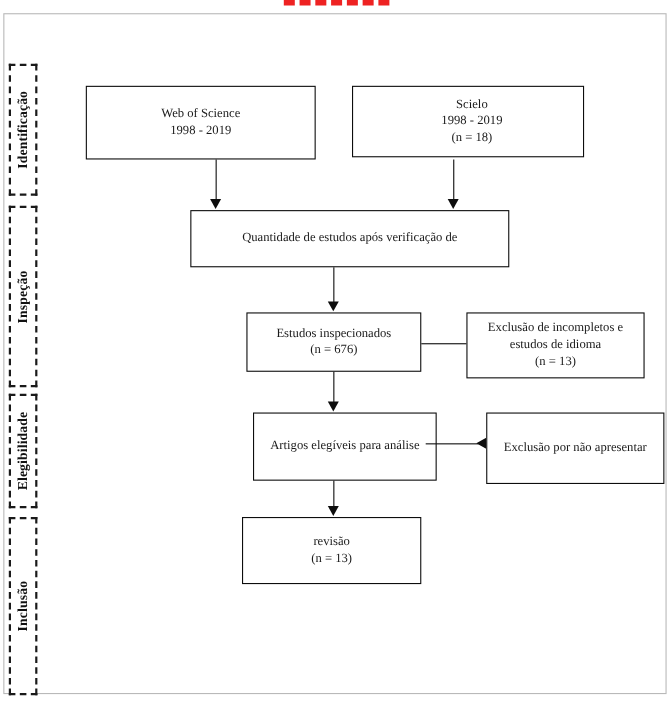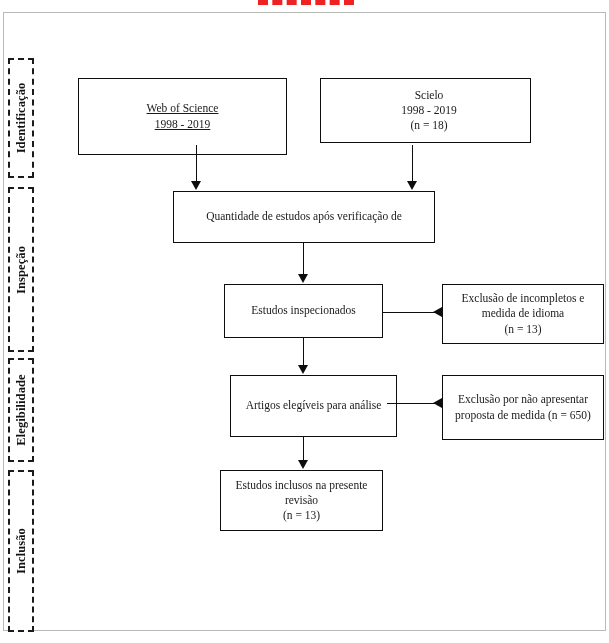--- a/index.html
+++ b/index.html
@@ -121,90 +121,89 @@
   <div class="stage" style="top:187px;height:165px;">
     <span class="stage-label">Inspeção</span>
   </div>
   <div class="stage" style="top:358px;height:104px;">
     <span class="stage-label">Elegibilidade</span>
   </div>
   <div class="stage" style="top:470px;height:162px;">
     <span class="stage-label">Inclusão</span>
   </div>
 
-  <div class="box" style="left:78px;top:78px;width:209px;height:77px;text-decoration:underline;">
+  <div class="box" style="left:78px;top:78px;width:209px;height:67px;">
     <div class="lines">
       <span>Web of Science</span>
       <span>1998 - 2019</span>
     </div>
   </div>
 
   <div class="box" style="left:320px;top:78px;width:211px;height:65px;padding-left:12px;">
     <div class="lines">
       <span>Scielo</span>
       <span>1998 - 2019</span>
       <span>(n = 18)</span>
     </div>
   </div>
 
   <div class="vline" style="left:196px;top:145px;height:37px;"></div>
   <div class="arrow-down" style="left:191px;top:181px;"></div>
 
   <div class="vline" style="left:412px;top:145px;height:37px;"></div>
   <div class="arrow-down" style="left:407px;top:181px;"></div>
 
-  <div class="box" style="left:173px;top:191px;width:262px;height:52px;font-family:Liberation Serif, serif;">
+  <div class="box" style="left:173px;top:191px;width:290px;height:52px;font-family:Liberation Serif, serif;">
     <div class="lines">
       <span>Quantidade de estudos após verificação de</span>
     </div>
   </div>
 
   <div class="vline" style="left:303px;top:243px;height:32px;"></div>
   <div class="arrow-down" style="left:298px;top:274px;"></div>
 
   <div class="box" style="left:224px;top:284px;width:159px;height:54px;align-items:center;">
     <div class="lines">
       <span>Estudos inspecionados</span>
+      <span>(n = 676)</span>
     </div>
   </div>
 
   <div class="hline" style="left:383px;top:312px;width:52px;"></div>
   <div class="arrow-left" style="left:433px;top:307px;"></div>
 
-  <div class="box" style="left:442px;top:284px;width:162px;height:60px;">
+  <div class="box" style="left:424px;top:284px;width:162px;height:60px;">
     <div class="lines">
       <span>Exclusão de incompletos e</span>
-      <span>medida de idioma</span>
+      <span>estudos de idioma</span>
       <span>(n = 13)</span>
     </div>
   </div>
 
   <div class="vline" style="left:303px;top:338px;height:28px;"></div>
   <div class="arrow-down" style="left:298px;top:365px;"></div>
 
   <div class="box" style="left:220px;top:375px;width:167px;height:62px;margin-left:10px;">
     <div class="lines">
       <span>Artigos elegíveis para análise</span>
     </div>
   </div>
 
   <div class="hline" style="left:387px;top:403px;width:48px;"></div>
   <div class="arrow-left" style="left:433px;top:398px;"></div>
 
   <div class="box" style="left:442px;top:375px;width:162px;height:65px;">
     <div class="lines">
       <span>Exclusão por não apresentar</span>
-      <span>proposta de medida (n = 650)</span>
     </div>
   </div>
 
   <div class="vline" style="left:303px;top:437px;height:24px;"></div>
   <div class="arrow-down" style="left:298px;top:460px;"></div>
 
   <div class="box" style="left:220px;top:470px;width:163px;height:61px;">
     <div class="lines">
-      <span>Estudos inclusos na presente</span>
       <span>revisão</span>
       <span>(n =   13)</span>
     </div>
   </div>
 
 </div>
 
 </body></html>

